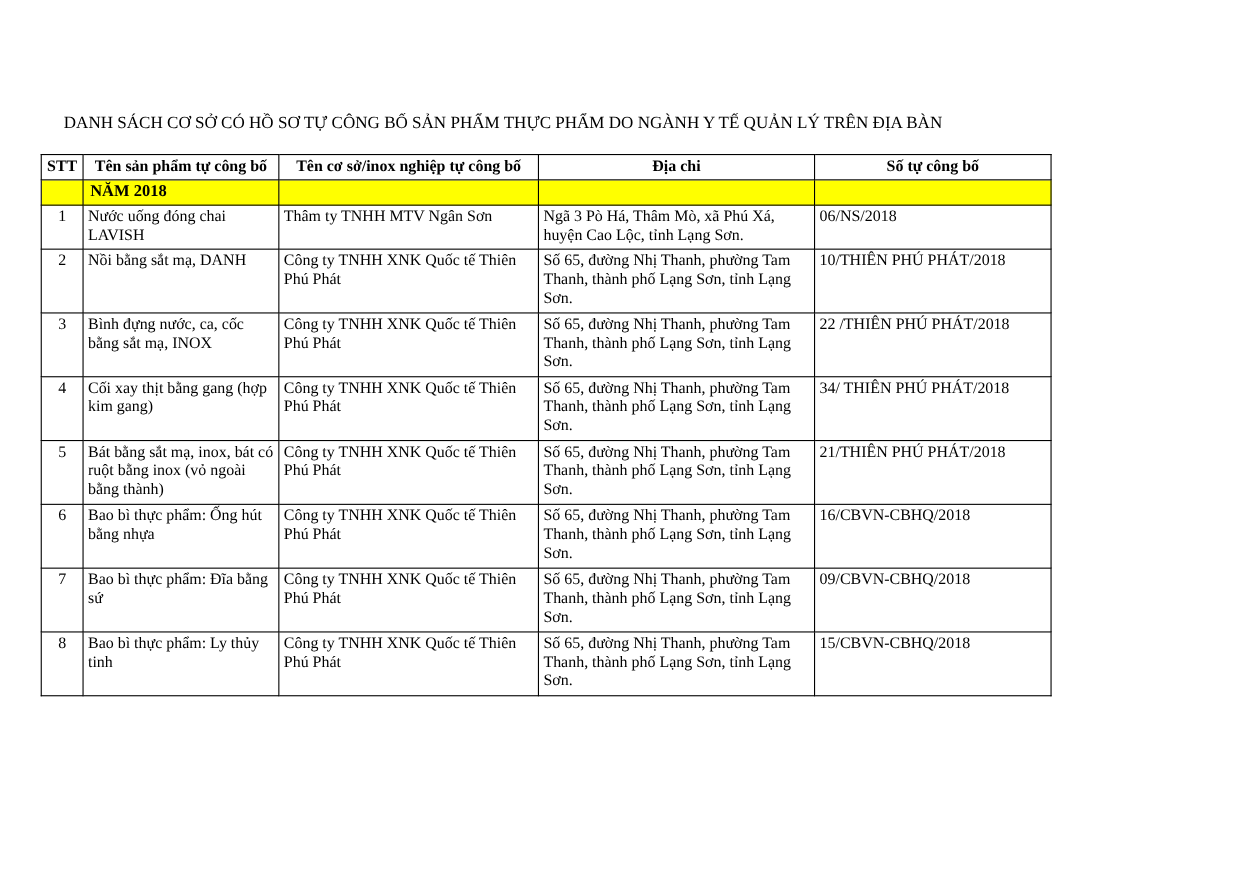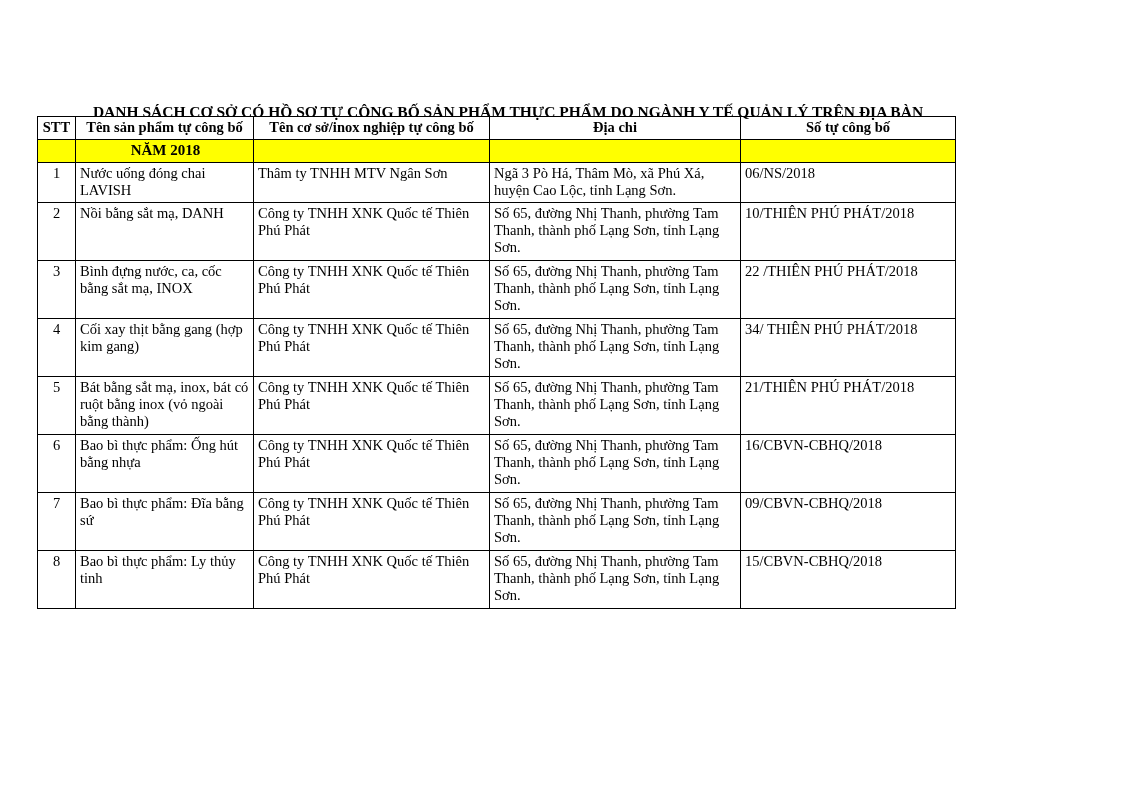--- a/index.html
+++ b/index.html
@@ -19,28 +19,27 @@
     width: 1123px;
     height: 794px;
     box-sizing: border-box;
   }
   .doc-title {
     position: absolute;
     top: 103px;
     left: 58px;
     width: 900px;
     font-size: 15.5px;
-    font-weight: bold;
+    font-weight: normal;
     white-space: nowrap;
     letter-spacing: 0px;
-    text-align: center;
   }
   table.main {
     position: absolute;
-    top: 116px;
+    top: 140px;
     left: 37px;
     width: 918px;
     border-collapse: collapse;
     table-layout: fixed;
   }
   table.main td, table.main th {
     border: 1px solid #000000;
     vertical-align: top;
     padding: 2px 4px 3px 4px;
     font-size: 14.5px;
@@ -63,21 +62,20 @@
     text-align: center;
     vertical-align: middle;
     font-size: 15px;
   }
   tr.year-row td {
     background: #ffff00;
     font-weight: bold;
     font-size: 15px;
     padding-top: 2px;
     padding-bottom: 3px;
-    text-align: center;
   }
   tr.year-row td.year-label {
     padding-left: 6px;
   }
   .row-tall td { height: 52px; }
 </style>
 </head>
 <body>
 
 <div class="page">

